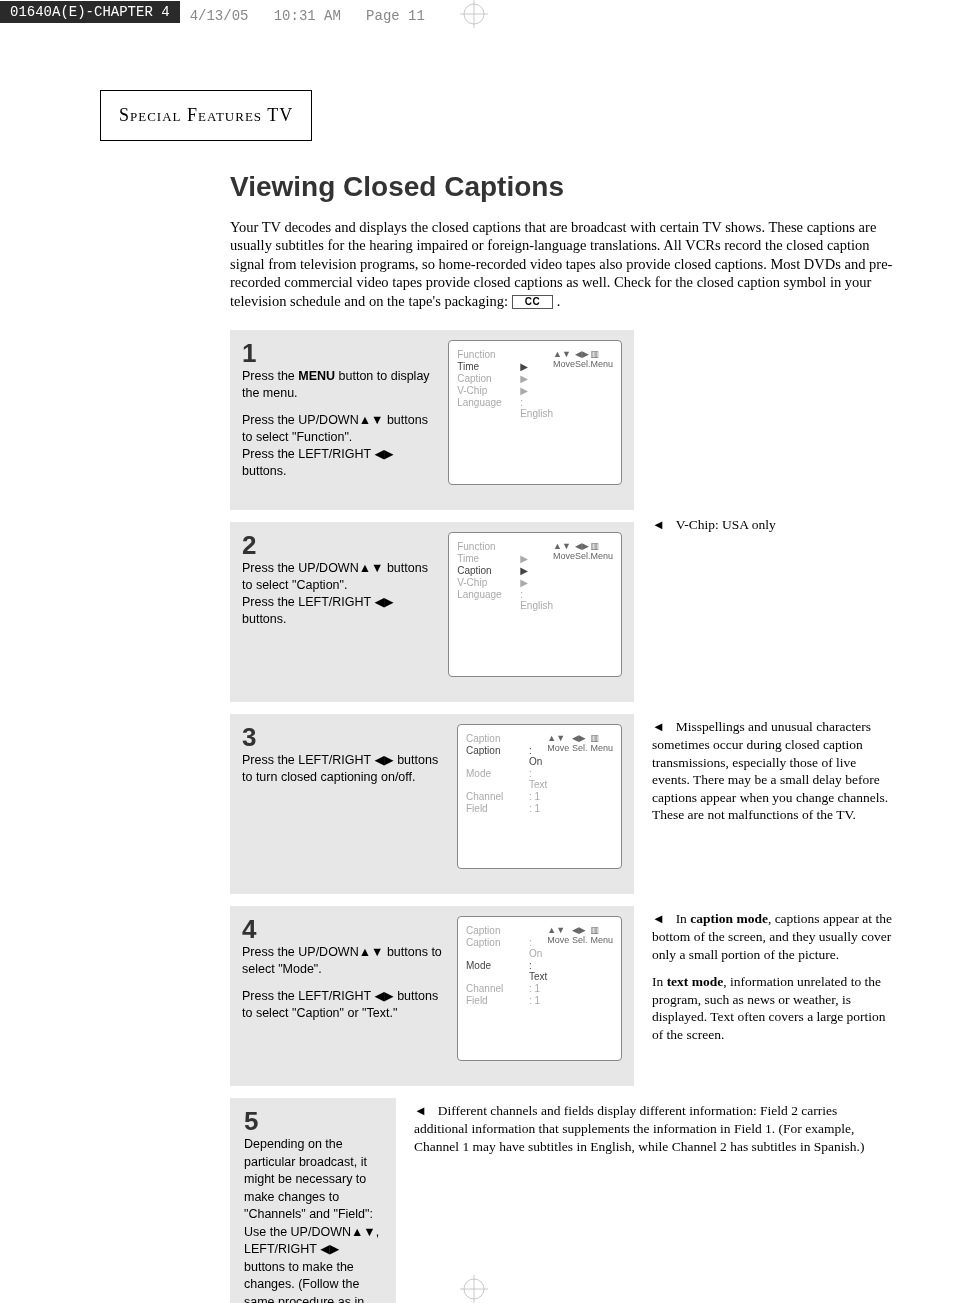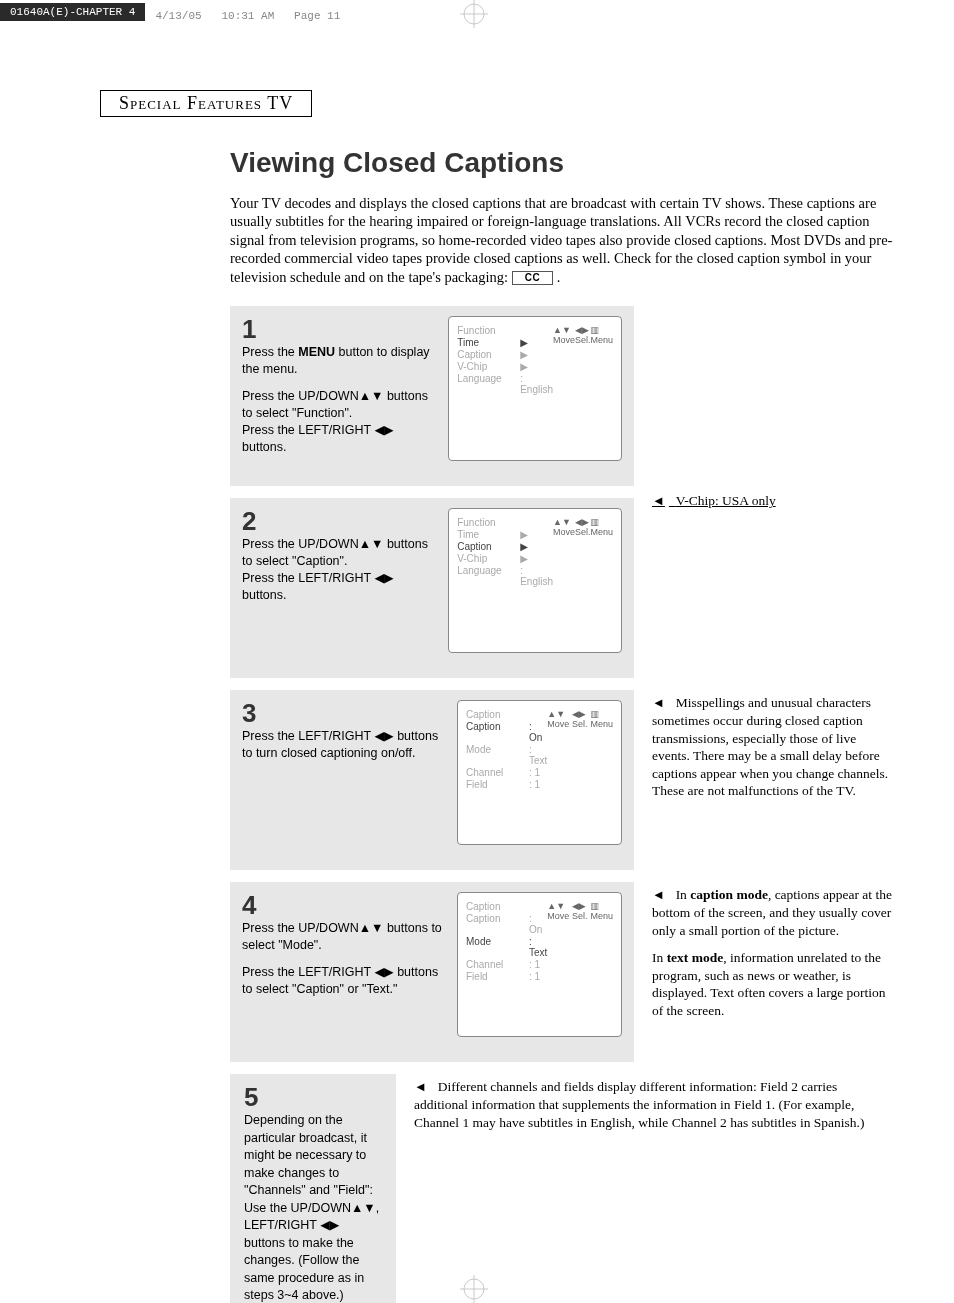--- a/index.html
+++ b/index.html
@@ -11,21 +11,21 @@
     width: 954px;
   }
   .print-header {
     position: absolute;
     top: 0;
     left: 0;
     right: 0;
     display: flex;
     align-items: center;
     font-family: Arial, sans-serif;
-    font-size: 11px;
+    font-size: 14px;
     height: 24px;
   }
   .print-header .dark {
     background: #2a2a2a;
     color: #fff;
     padding: 3px 10px;
     font-family: 'Courier New', monospace;
   }
   .print-header .rest {
     background: #fff;
@@ -33,21 +33,21 @@
     padding: 3px 10px;
     font-family: 'Courier New', monospace;
     margin-top: 8px;
   }
   .page {
     padding: 90px 60px 40px 60px;
     position: relative;
   }
   .section-title-box {
     border: 1.5px solid #000;
-    padding: 2px 18px;
+    padding: 14px 18px;
     display: inline-block;
     margin-left: 40px;
     margin-bottom: 30px;
     background: #fff;
   }
   .section-title {
     font-variant: small-caps;
     letter-spacing: 1px;
     font-size: 18px;
   }
@@ -268,21 +268,21 @@
                 <span>: English</span>
               </div>
           </div>
           <div class="hint">
             <span>▲▼ Move</span>
             <span>◀▶ Sel.</span>
             <span>▥ Menu</span>
           </div>
         </div>
       </div>
-      <div class="side-note" style="position:relative; top:-10px;text-decoration:underline;">
+      <div class="side-note" style="position:relative; top:-10px;">
         <p><span class="tri">◄</span>&nbsp;&nbsp;<span>V-Chip: USA only</span></p>
       </div>
     </div>
 
     <div class="row">
       <div class="step-block">
         <div class="step-text">
           <div class="step-num">3</div>
           <div>Press the LEFT/RIGHT ◀▶ buttons to turn closed captioning on/off.</div>
         </div>

